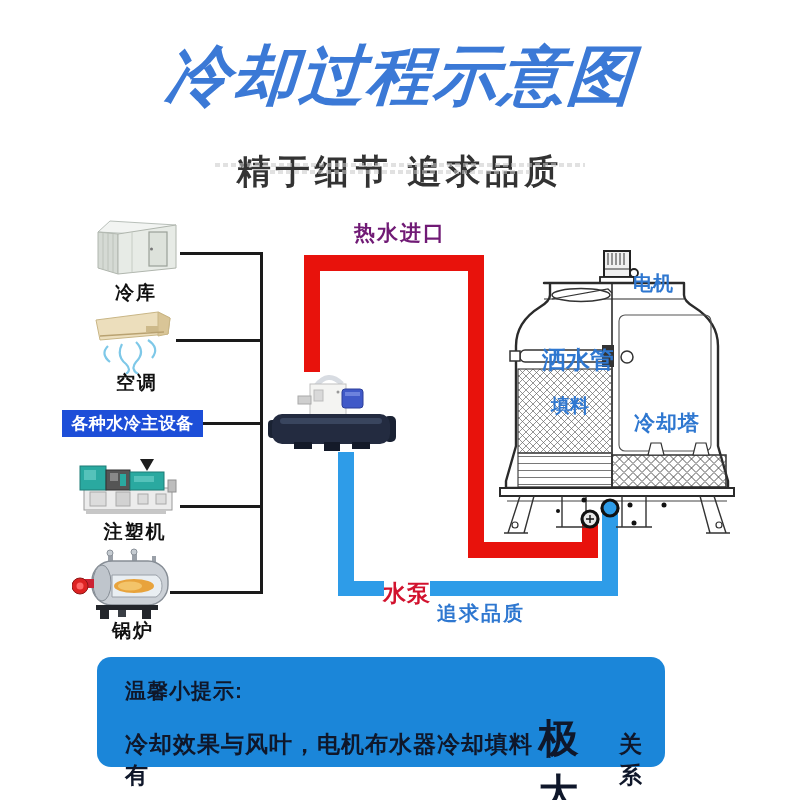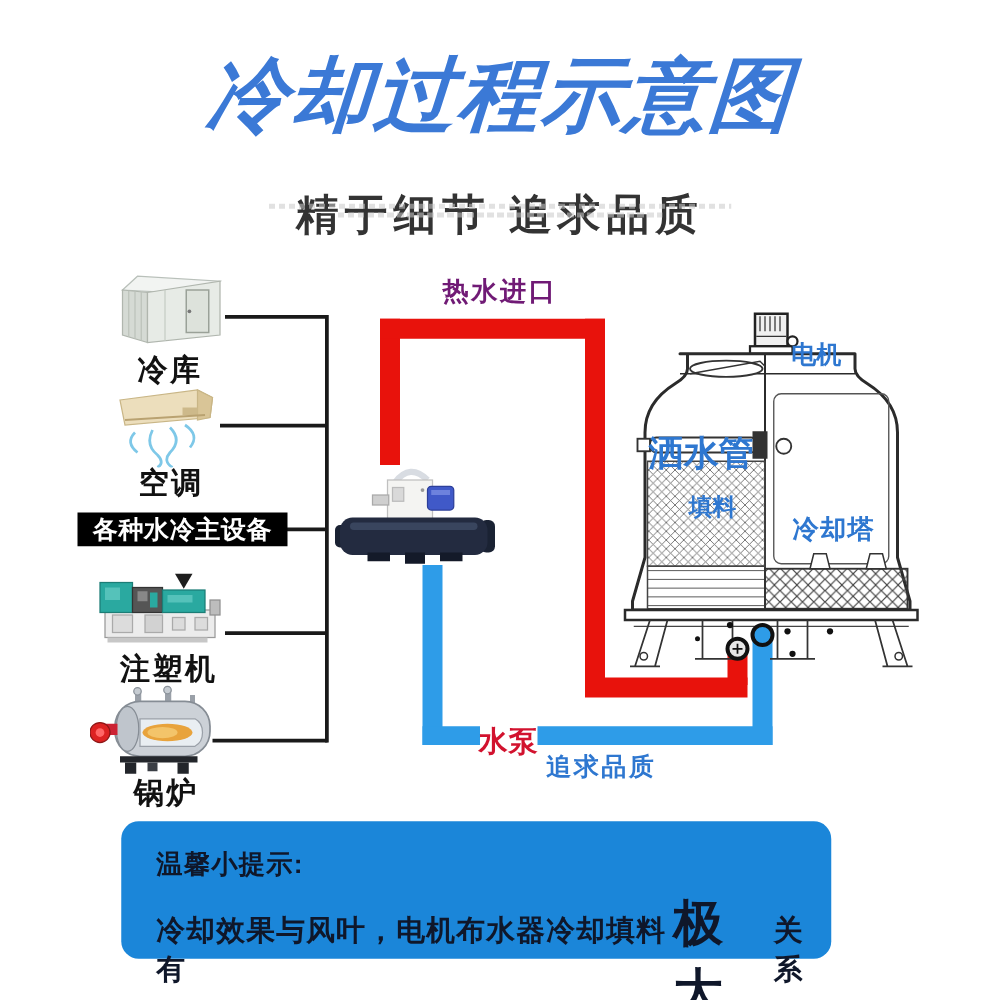--- a/index.html
+++ b/index.html
@@ -22,42 +22,42 @@
     background:repeating-linear-gradient(90deg,#c9c9c9 0 5px,transparent 5px 8px);
   }
   .wm1 { left:215px; top:163px; width:370px; }
   .wm2 { left:270px; top:170px; width:260px; }
 
   
   .bline { position:absolute; background:#1a1a1a; }
 
   
   .eq-label {
-    position:absolute; font-size:24px; font-weight:700; color:#111;
+    position:absolute; font-size:19px; font-weight:700; color:#111;
     text-align:center; letter-spacing:2px;
   }
   .devices-tag {
-    position:absolute; left:62px; top:410px; width:168px; height:27px;
-    background:#000000; color:#fff; font-size:20px; font-weight:700;
+    position:absolute; left:62px; top:410px; width:141px; height:27px;
+    background:#1d4ed8; color:#fff; font-size:17px; font-weight:700;
     display:flex; align-items:center; justify-content:center; letter-spacing:.5px;
   }
 
   
   .pipe-hot  { position:absolute; background:#e8120c; }
   .pipe-cold { position:absolute; background:#2e9ce8; }
 
   .pipe-label { position:absolute; font-weight:700; white-space:nowrap; }
   .lbl-hot   { left:330px; top:219px; width:140px; text-align:center; font-size:21px; color:#701a75; letter-spacing:2px;}
   .lbl-pump  { left:383px; top:578px; font-size:23px; color:#d2122e; letter-spacing:1px;}
   .lbl-cold  { left:437px; top:600px; font-size:20px; color:#2e77d0; letter-spacing:2px;}
 
   
   .tower-label { position:absolute; font-weight:700; color:#2e77d0; white-space:nowrap;margin-top:16px; }
   .lbl-motor     { left:633px; top:254px; font-size:20px; }
-  .lbl-sprinkler { left:519px; top:328px; font-size:28px; }
+  .lbl-sprinkler { left:542px; top:328px; font-size:24px; }
   .lbl-filler    { left:551px; top:377px; font-size:19px; }
   .lbl-tower     { left:634px; top:393px; font-size:21px; letter-spacing:1px;}
 
   
   .img { position:absolute; }
 
   
   .tip-box {
     position:absolute; left:97px; top:657px; width:568px; height:110px;
     background:#1b86d9; border-radius:14px; color:#0f172a; padding:20px 0 0 28px;

